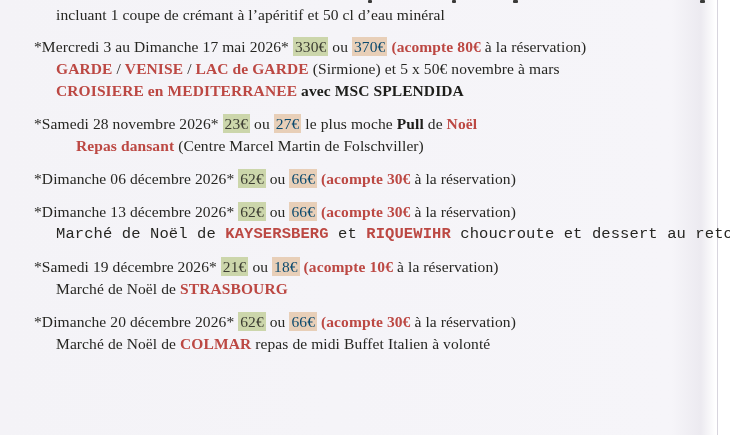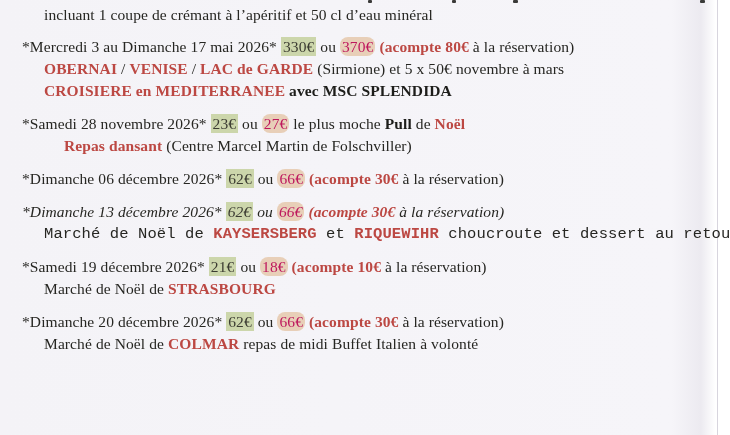--- a/index.html
+++ b/index.html
@@ -8,21 +8,21 @@
     background:#f5f4f8;
     font-family:"Liberation Serif","DejaVu Serif",serif;
     color:#262622;
     position:relative;
   }
   #scan-page{
     position:absolute;inset:0;
     background:linear-gradient(90deg,#f4f3f7 0%,#f6f5f9 92%,#eceaf0 96%,#ffffff 98%);
   }
   #doc{
-    position:absolute;left:4px;top:0;right:14px;
+    position:absolute;left:16px;top:0;right:14px;
     padding-top:4px;
   }
   .line{
     height:22px;
     line-height:22px;
     font-size:15.5px;
     white-space:nowrap;
     letter-spacing:0.1px;
   }
   .line.block-start{margin-top:11px;}
@@ -30,23 +30,22 @@
   .seg-n{color:#262622;}
   .seg-b{color:#1d1d1a;font-weight:bold;}
   .seg-r{color:var(--accent-red,#bc4843);font-weight:bold;}
   .seg-hg{
     background:var(--hl-green,#ccd6ab);
     color:#3c3c32;
     padding:1px 2px;
   }
   .seg-ht{
     background:var(--hl-tan,#e8cfb8);
-    color:#be185d;
+    color:#0c4a6e;
     padding:1px 2px;
-    border-radius:8px;
   }
   
   .remnant{
     position:absolute;top:0;height:3px;background:#3a3a38;border-radius:1px;
   }
   .edge-line{
     position:absolute;top:0;bottom:0;right:12px;width:1px;background:#d8d5de;
   }
 </style>
 </head>
@@ -55,25 +54,25 @@
 <div id="scan-page">
 
   <div class="remnant" style="left:368px;width:4px;"></div>
   <div class="remnant" style="left:452px;width:4px;"></div>
   <div class="remnant" style="left:513px;width:5px;"></div>
   <div class="remnant" style="left:700px;width:5px;"></div>
   <div class="edge-line"></div>
   <div id="doc">
       <div class="line" style="padding-left: 40px;"><span class="seg-n">incluant 1 coupe de crémant à l’apéritif et 50 cl d’eau minéral</span></div>
       <div class="line first-gap" style="padding-left: 18px;"><span class="seg-n">*Mercredi 3 au Dimanche 17 mai 2026* </span><span class="seg-hg">330€</span><span class="seg-n"> ou </span><span class="seg-ht">370€</span><span class="seg-n"> </span><span class="seg-r">(acompte 80€</span><span class="seg-n"> à la réservation)</span></div>
-      <div class="line" style="padding-left: 40px;"><span class="seg-r">OBERNAI</span><span class="seg-n"> / </span><span class="seg-r">VENISE</span><span class="seg-n"> / </span><span class="seg-r">LAC de GARDE</span><span class="seg-n"> (Sirmione) et 5 x 50€ novembre à mars</span></div>
+      <div class="line" style="padding-left: 40px;"><span class="seg-r">GARDE</span><span class="seg-n"> / </span><span class="seg-r">VENISE</span><span class="seg-n"> / </span><span class="seg-r">LAC de GARDE</span><span class="seg-n"> (Sirmione) et 5 x 50€ novembre à mars</span></div>
       <div class="line" style="padding-left: 40px;"><span class="seg-r">CROISIERE en MEDITERRANEE</span><span class="seg-b"> avec MSC SPLENDIDA</span></div>
       <div class="line block-start" style="padding-left: 18px;"><span class="seg-n">*Samedi 28 novembre 2026* </span><span class="seg-hg">23€</span><span class="seg-n"> ou </span><span class="seg-ht">27€</span><span class="seg-n"> le plus moche </span><span class="seg-b">Pull</span><span class="seg-n"> de </span><span class="seg-r">Noël</span></div>
       <div class="line" style="padding-left: 60px;"><span class="seg-r">Repas dansant</span><span class="seg-n"> (Centre Marcel Martin de Folschviller)</span></div>
       <div class="line block-start" style="padding-left: 18px;"><span class="seg-n">*Dimanche 06 décembre 2026* </span><span class="seg-hg">62€</span><span class="seg-n"> ou </span><span class="seg-ht">66€</span><span class="seg-n"> </span><span class="seg-r">(acompte 30€</span><span class="seg-n"> à la réservation)</span></div>
-      <div class="line block-start" style="padding-left: 18px; font-style: italic;"><span class="seg-n">*Dimanche 13 décembre 2026* </span><span class="seg-hg">62€</span><span class="seg-n"> ou </span><span class="seg-ht">66€</span><span class="seg-n"> </span><span class="seg-r">(acompte 30€</span><span class="seg-n"> à la réservation)</span></div>
+      <div class="line block-start" style="padding-left: 18px;"><span class="seg-n">*Dimanche 13 décembre 2026* </span><span class="seg-hg">62€</span><span class="seg-n"> ou </span><span class="seg-ht">66€</span><span class="seg-n"> </span><span class="seg-r">(acompte 30€</span><span class="seg-n"> à la réservation)</span></div>
       <div class="line" style="padding-left: 40px; font-family: Liberation Mono, monospace;"><span class="seg-n">Marché de Noël de </span><span class="seg-r">KAYSERSBERG</span><span class="seg-n"> et </span><span class="seg-r">RIQUEWIHR</span><span class="seg-n"> choucroute et dessert au retour</span></div>
       <div class="line block-start" style="padding-left: 18px;"><span class="seg-n">*Samedi 19 décembre 2026* </span><span class="seg-hg">21€</span><span class="seg-n"> ou </span><span class="seg-ht">18€</span><span class="seg-n"> </span><span class="seg-r">(acompte 10€</span><span class="seg-n"> à la réservation)</span></div>
       <div class="line" style="padding-left: 40px;"><span class="seg-n">Marché de Noël de </span><span class="seg-r">STRASBOURG</span></div>
       <div class="line block-start" style="padding-left: 18px;"><span class="seg-n">*Dimanche 20 décembre 2026* </span><span class="seg-hg">62€</span><span class="seg-n"> ou </span><span class="seg-ht">66€</span><span class="seg-n"> </span><span class="seg-r">(acompte 30€</span><span class="seg-n"> à la réservation)</span></div>
       <div class="line" style="padding-left: 40px;"><span class="seg-n">Marché de Noël de </span><span class="seg-r">COLMAR</span><span class="seg-n"> repas de midi Buffet Italien à volonté</span></div>
     </div>
 </div>
 
 </body></html>

